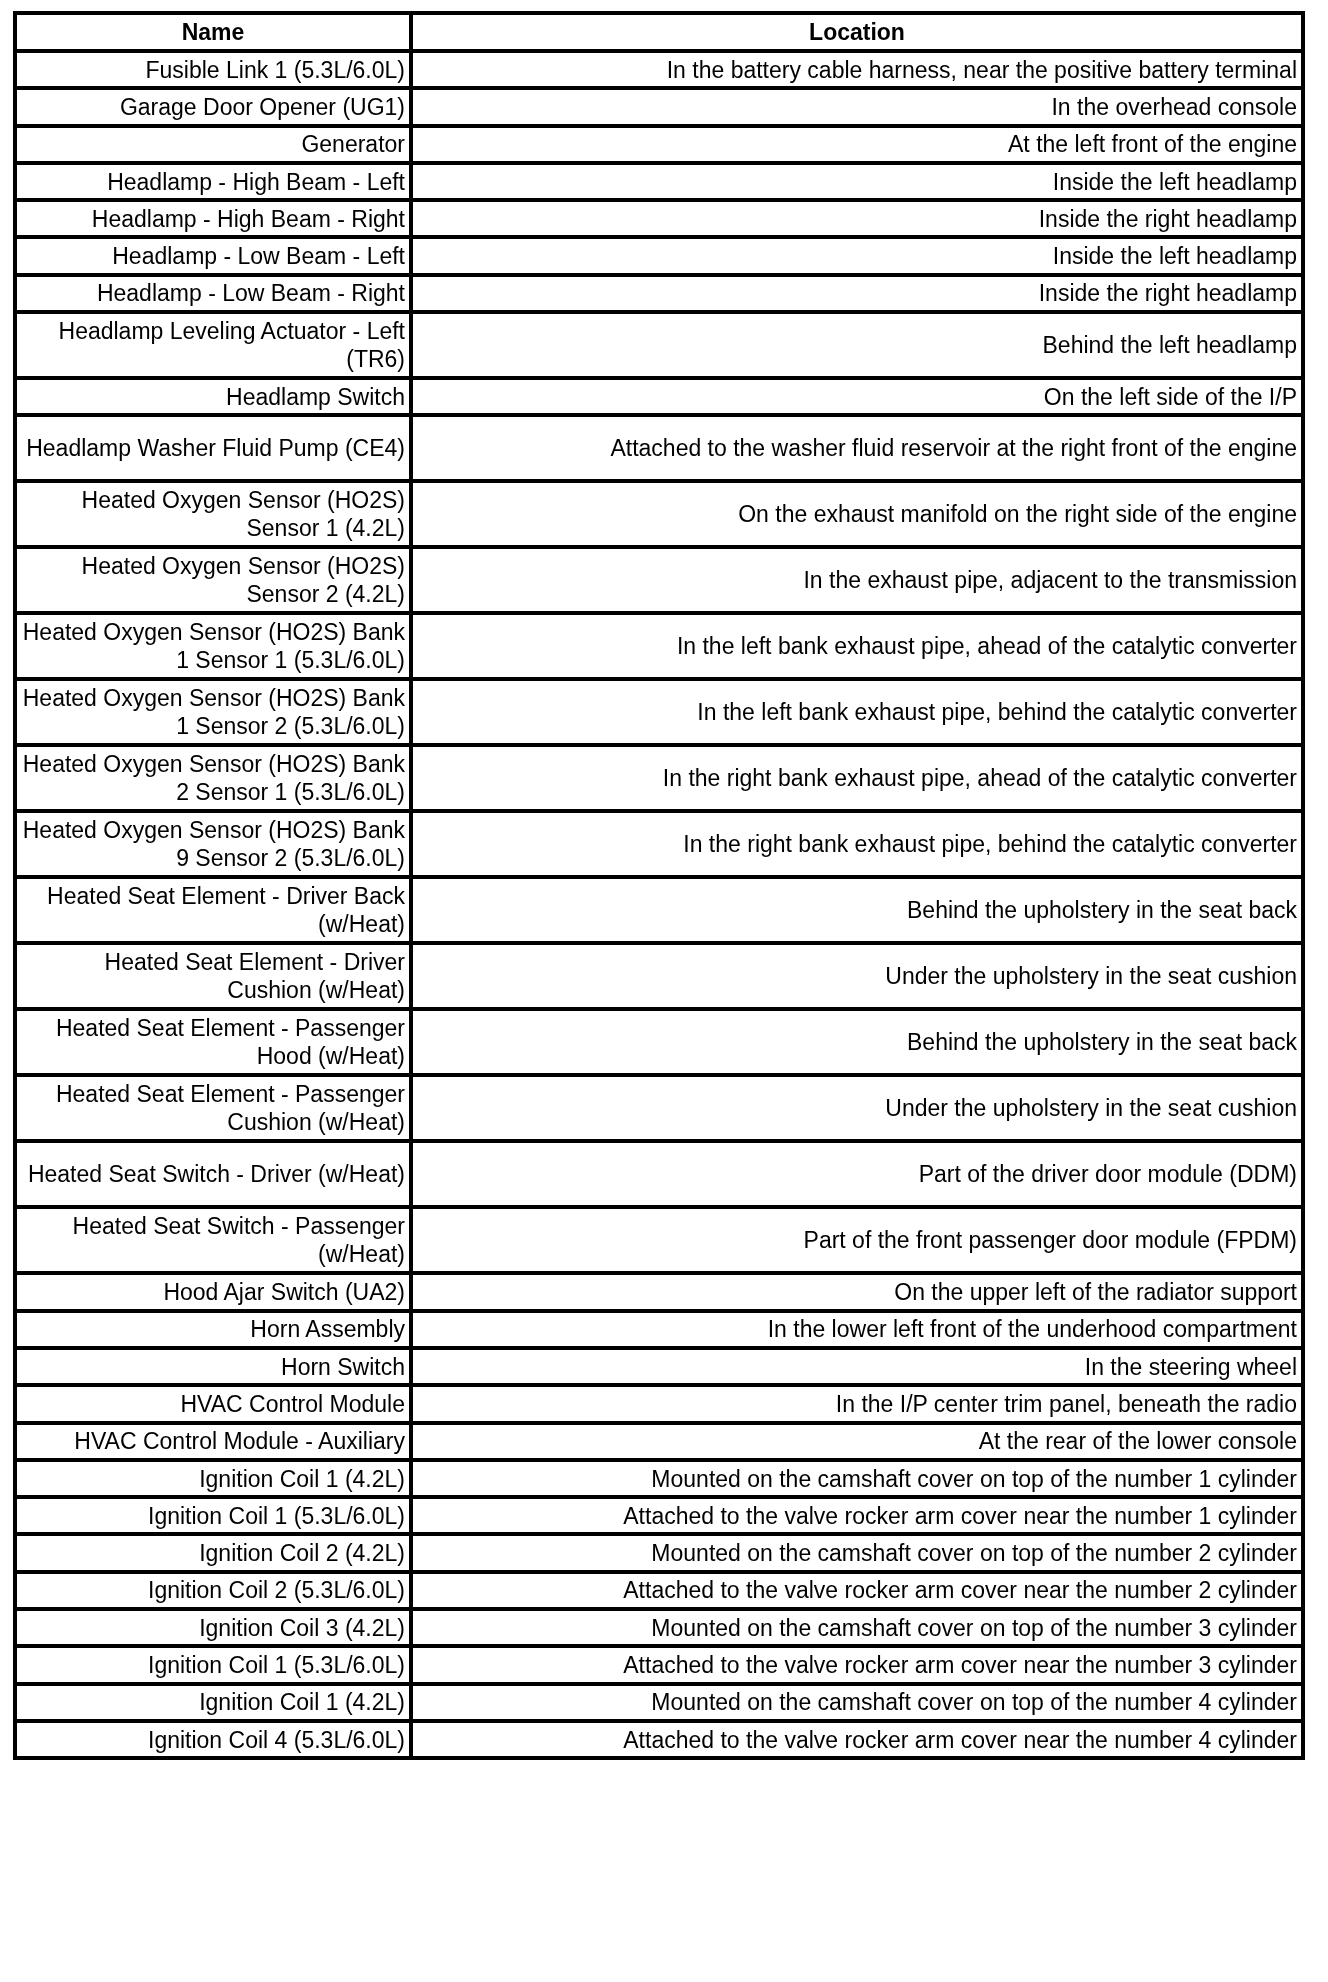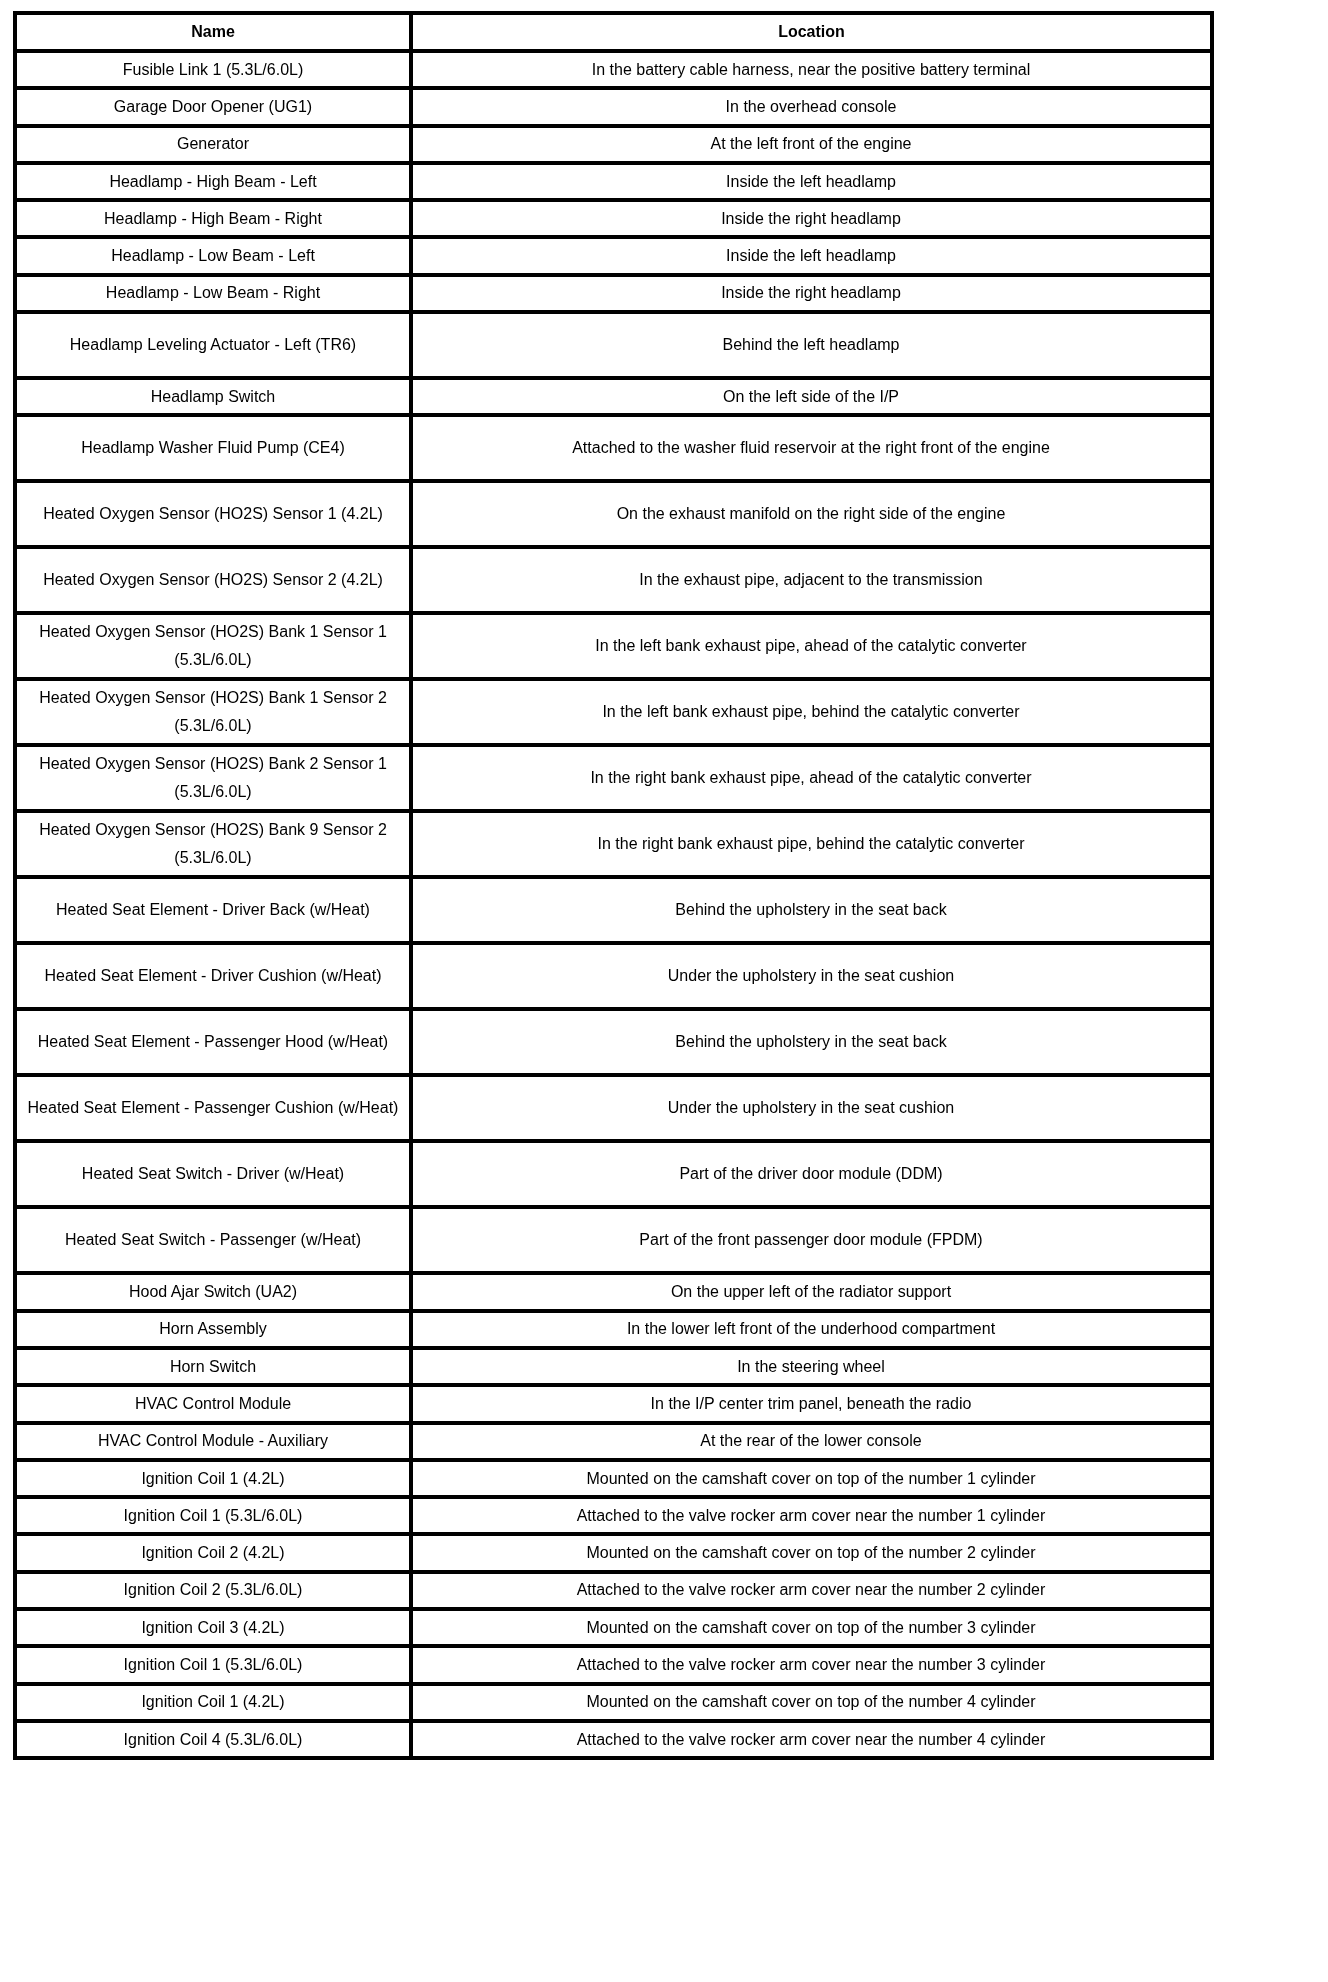--- a/index.html
+++ b/index.html
@@ -1,38 +1,38 @@
 <!DOCTYPE html>
 <html><head>
 <meta charset="utf-8">
 <style>
   html, body { margin: 0; padding: 0; background: #ffffff; }
   body { width: 1328px; height: 1982px; position: relative; overflow: hidden; }
   .tbl {
     position: absolute;
     left: 13px; top: 11px;
-    width: 1201px;
+    width: 1292px;
     border-collapse: collapse;
     table-layout: fixed;
     font-family: "Liberation Sans", sans-serif;
-    font-size: 16px;
+    font-size: 23px;
     color: #000;
     border: 4px solid #000;
   }
   .tbl th, .tbl td {
     border: 4px solid #000;
     padding: 0 4px;
     line-height: 28px;
     vertical-align: middle;
     overflow: hidden;
   }
   .tbl th { font-weight: bold; text-align: center; height: 34px; }
   .tbl col.c1 { width: 396px; }
-  .tbl td.name { text-align: center; }
-  .tbl td.loc { text-align: center; padding-left: 3px; }
+  .tbl td.name { text-align: right; }
+  .tbl td.loc { text-align: right; padding-left: 3px; }
   .tbl tr.single td { height: 33.3px; }
   .tbl tr.double td { height: 62px; line-height: 28.5px; }
 </style>
 </head>
 <body>
 
 <table class="tbl">
   <colgroup>
       <col class="c1">
       <col class="c2">

